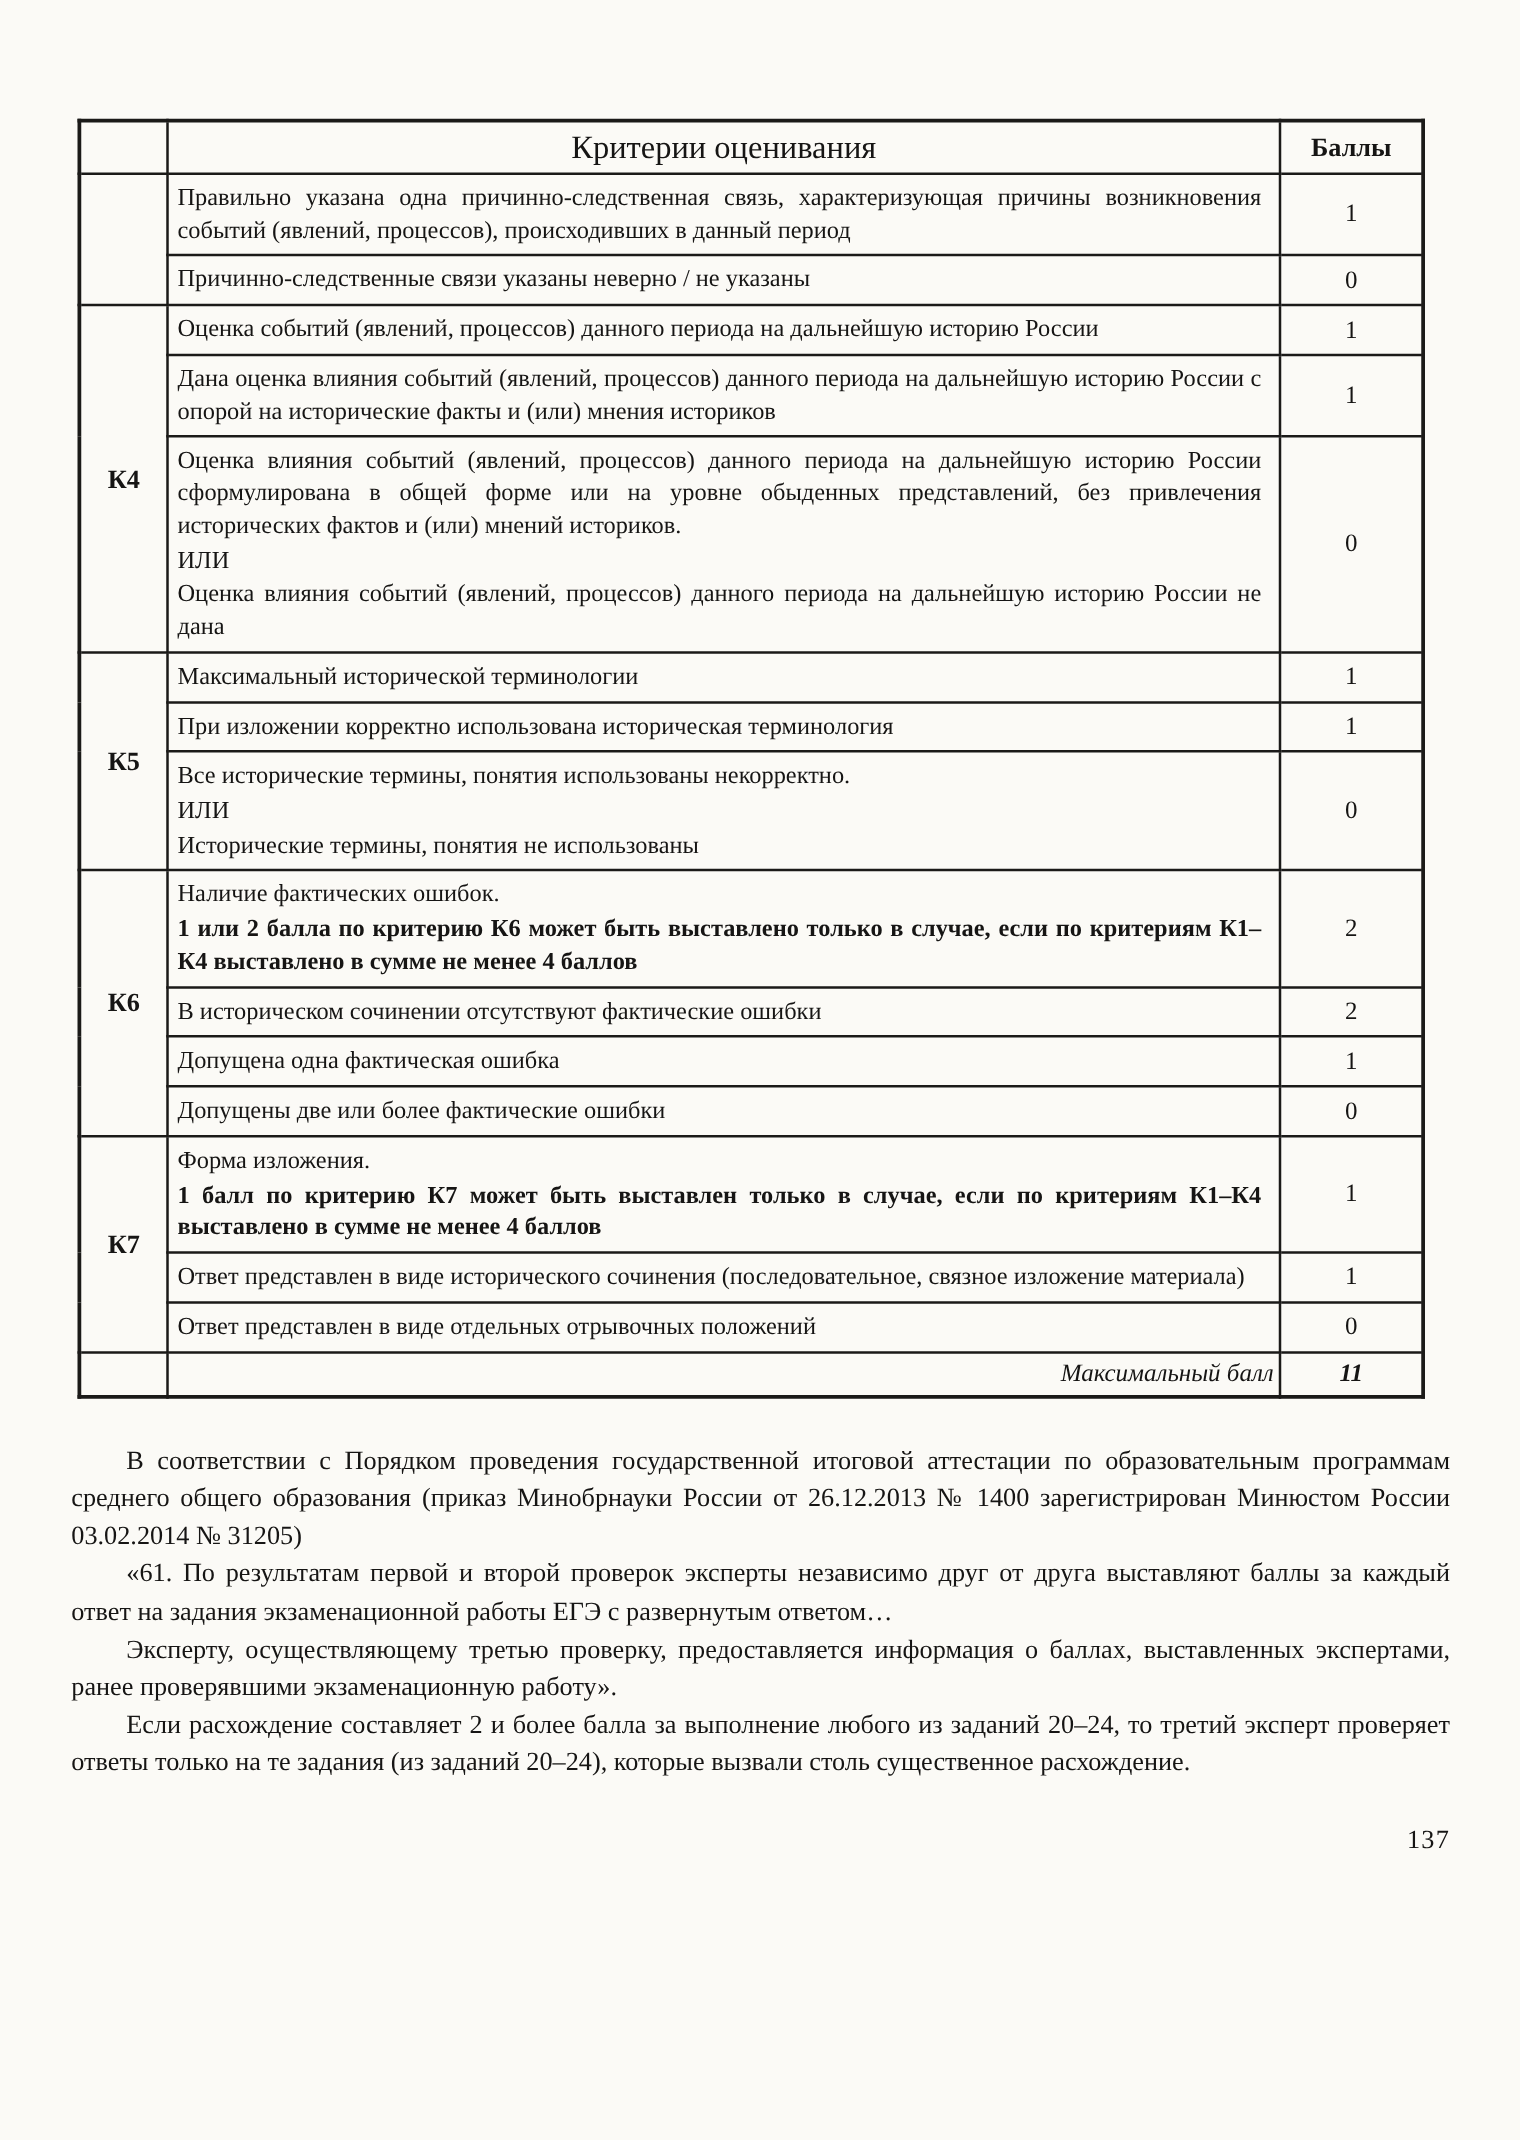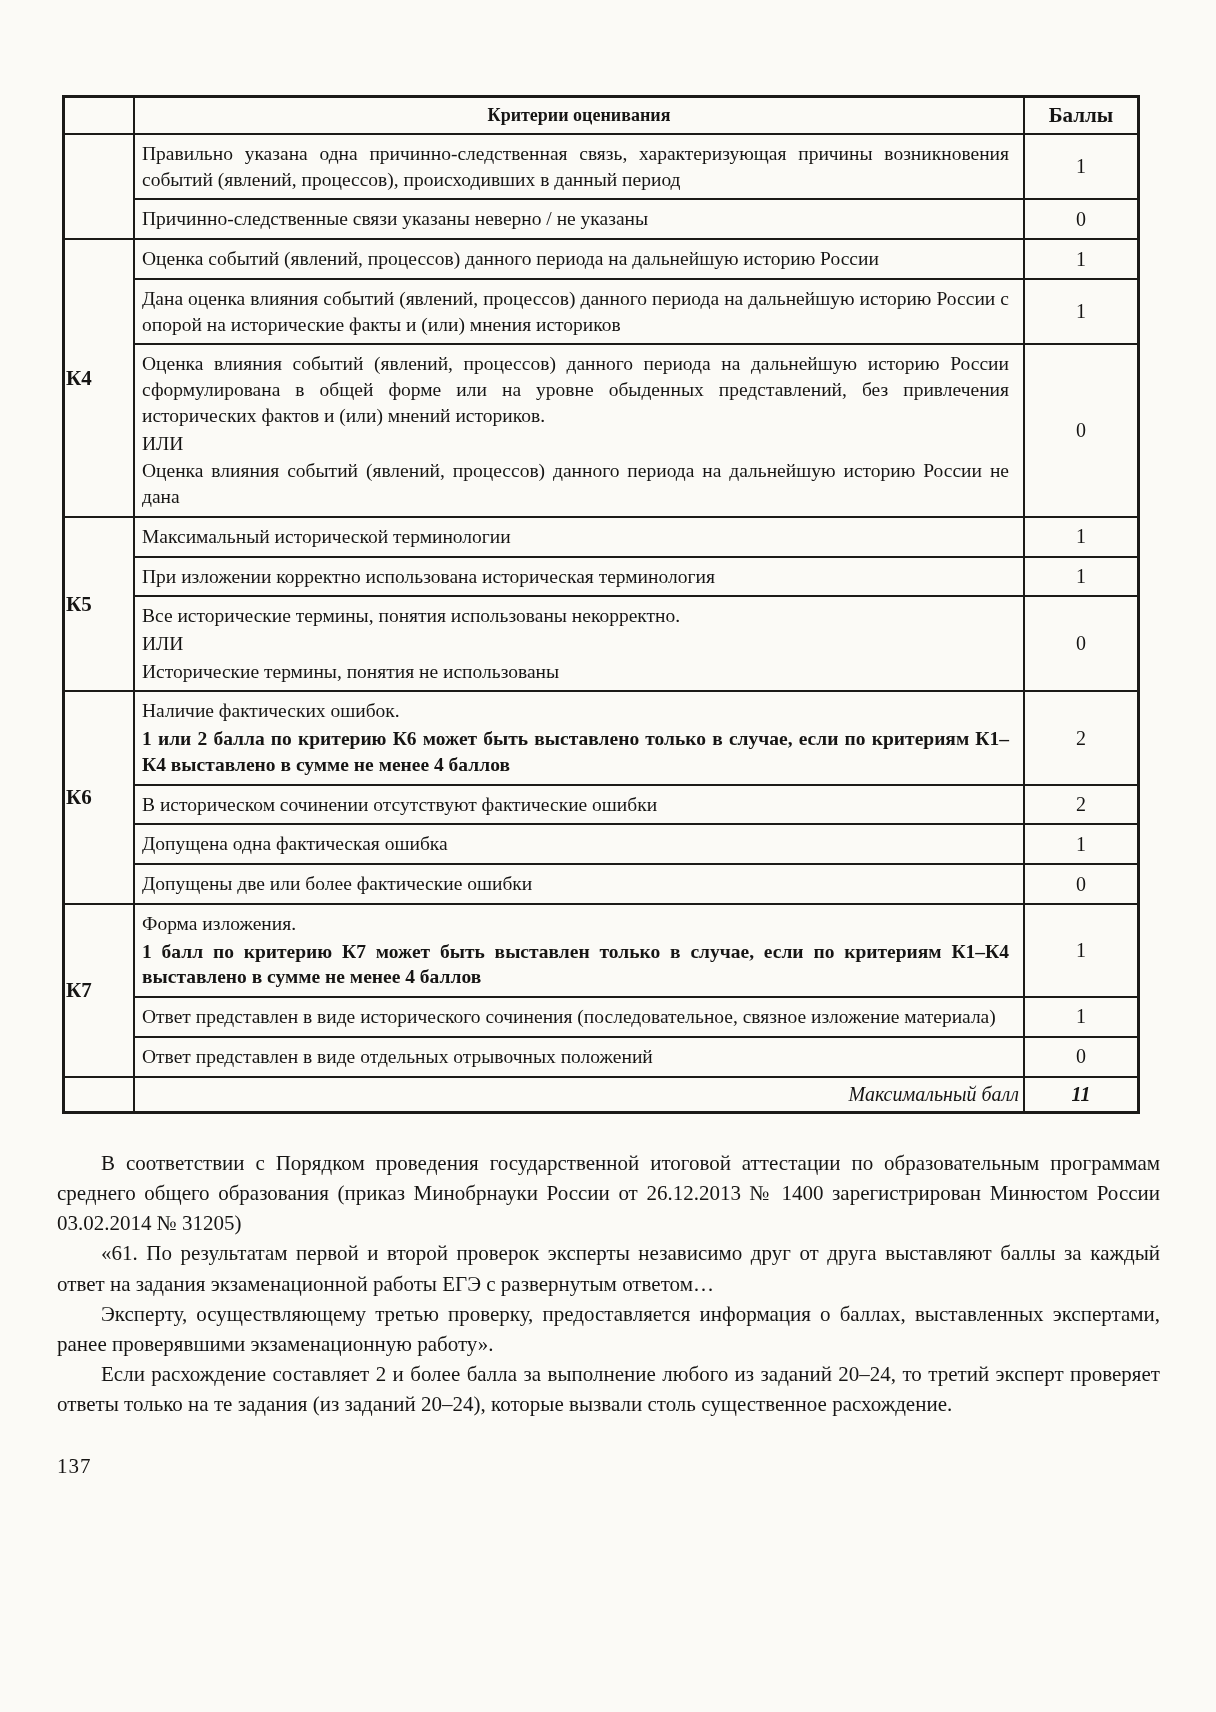--- a/index.html
+++ b/index.html
@@ -11,24 +11,24 @@
   }
   
   table.criteria-table{
     border-collapse:collapse;width:1078px;table-layout:fixed;
     border:3px solid #1b1a18;
   }
   .criteria-table th,.criteria-table td{
     border:2px solid #1b1a18;vertical-align:middle;
   }
   th.code-h{width:66px;}
-  th.crit-h{font-size:18px;font-weight:bold;text-align:center;padding:5px 8px;}
+  th.crit-h{font-size:26px;font-weight:normal;text-align:center;padding:5px 8px;}
   th.score-h{width:104px;font-size:21px;font-weight:bold;text-align:center;padding:5px 4px;}
   td.code{
-    width:66px;text-align:left;font-weight:bold;font-size:21px;
+    width:66px;text-align:center;font-weight:bold;font-size:21px;
   }
   td.crit{
     padding:6px 14px 6px 7px;font-size:19.5px;line-height:1.32;
     text-align:justify;vertical-align:middle;
   }
   td.score{
     width:104px;text-align:center;font-size:20px;vertical-align:middle;
   }
   .seg{margin:0;}
   .seg + .seg{margin-top:2px;}
@@ -39,21 +39,21 @@
   }
   td.maxscore{font-style:italic;font-weight:bold;}
   
   .textblock{
     margin:34px 0 0 -5px;width:1103px;font-size:21px;line-height:1.44;
     text-align:justify;
   }
   .textblock p{margin:0;text-indent:44px;}
   
   .pageno{
-    margin-top:34px;width:1103px;margin-left:-5px;text-align:left;
+    margin-top:34px;width:1103px;margin-left:-5px;text-align:right;
     font-size:21px;letter-spacing:1px;
   }
 </style>
 </head>
 <body>
 
 <div class="page">
 
   <table class="criteria-table">
     <thead>

